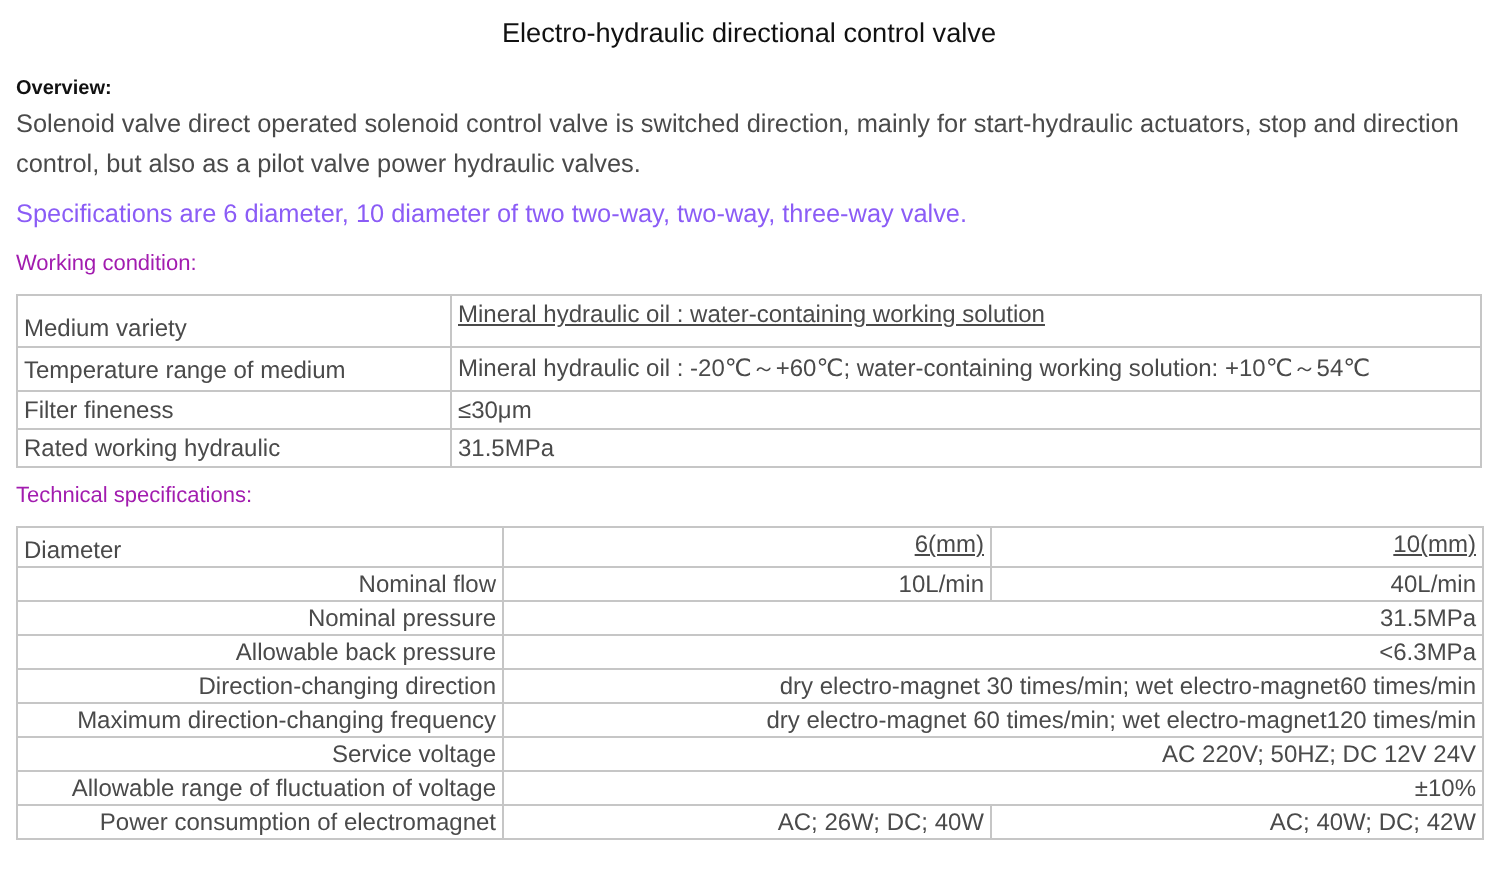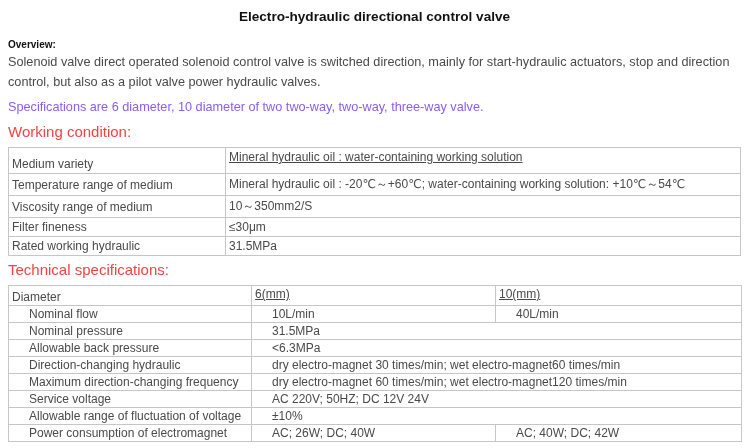--- a/index.html
+++ b/index.html
@@ -4,33 +4,33 @@
 <style>
   html,body{margin:0;padding:0;background:#fff;}
   body{
     width:749px;height:448px;overflow:hidden;
     font-family:"Liberation Sans","DejaVu Sans",sans-serif;
     color:#4a4a4a;
   }
   .page{padding:0 8px;}
   .title{
     margin:8px 0 0;text-align:center;
-    font-size:13.6px;font-weight:bold;color:#111;line-height:17px;
+    font-size:13.6px;font-weight:normal;color:#111;line-height:17px;
   }
   .overview-heading{
     margin-top:13px;font-size:10px;font-weight:bold;color:#111;line-height:14px;
   }
   .body-text{
     margin:0;font-size:12.7px;line-height:20px;color:#4a4a4a;
   }
   .single-line{
     margin:4px 0 0;font-size:12.7px;line-height:22px;color:#8b5cf6;
   }
   .section-heading{
-    margin:3px 0 0;font-size:15px;line-height:22px;color:#ef4444;
+    margin:3px 0 0;font-size:11px;line-height:22px;color:#a21caf;
   }
   table{
     border-collapse:collapse;table-layout:fixed;width:733px;
     margin-top:4px;
   }
   td{
     border:1px solid #c6c6c6;
     font-size:12px;color:#4a4a4a;
     padding:2px 3px;
     overflow:hidden;white-space:nowrap;
@@ -39,22 +39,22 @@
   .wc-col1{width:217px;}
   .wc-row-first td{height:21px;}
   .wc-row td{height:13px;}
   .valign-bottom{vertical-align:bottom;}
   .valign-top{vertical-align:top;text-decoration:underline;}
   
   .ts-col1{width:243px;}
   .ts-col2{width:244px;}
   .ts-col3{width:246px;}
   .ts-header td{height:17px;padding:1px 3px;}
-  .ts-row td{height:12px;padding:1px 20px;}
-  .center{text-align:left;}
+  .ts-row td{height:12px;padding:1px 3px;}
+  .center{text-align:right;}
   .left{text-align:left;}
 </style>
 </head>
 <body>
 
 <div class="page">
 
   <div class="title">Electro-hydraulic directional control valve</div>
 
   <div class="overview-heading">Overview:</div>
@@ -71,24 +71,20 @@
         <col>
       </colgroup>
     <tbody>
       <tr class="wc-row-first">
         <td class="valign-bottom left">Medium variety</td>
         <td class="valign-top left">Mineral hydraulic oil : water-containing working solution</td>
       </tr>
       <tr class="wc-row">
         <td class="left">Temperature range of medium</td>
         <td class="left">Mineral hydraulic oil : -20℃～+60℃; water-containing working solution: +10℃～54℃</td>
-      </tr>
-      <tr class="wc-row">
-        <td class="left">Viscosity range of medium</td>
-        <td class="left">10～350mm2/S</td>
       </tr>
       <tr class="wc-row">
         <td class="left">Filter fineness</td>
         <td class="left">≤30μm</td>
       </tr>
       <tr class="wc-row">
         <td class="left">Rated working hydraulic</td>
         <td class="left">31.5MPa</td>
       </tr>
     </tbody>
@@ -115,21 +111,21 @@
       </tr>
       <tr class="ts-row">
         <td class="center">Nominal pressure</td>
         <td class="center" colspan="2">31.5MPa</td>
       </tr>
       <tr class="ts-row">
         <td class="center">Allowable back pressure</td>
         <td class="center" colspan="2">&lt;6.3MPa</td>
       </tr>
       <tr class="ts-row">
-        <td class="center">Direction-changing hydraulic</td>
+        <td class="center">Direction-changing direction</td>
         <td class="center" colspan="2">dry electro-magnet 30 times/min; wet electro-magnet60 times/min</td>
       </tr>
       <tr class="ts-row">
         <td class="center">Maximum direction-changing frequency</td>
         <td class="center" colspan="2">dry electro-magnet 60 times/min; wet electro-magnet120 times/min</td>
       </tr>
       <tr class="ts-row">
         <td class="center">Service voltage</td>
         <td class="center" colspan="2">AC 220V; 50HZ; DC 12V 24V</td>
       </tr>

